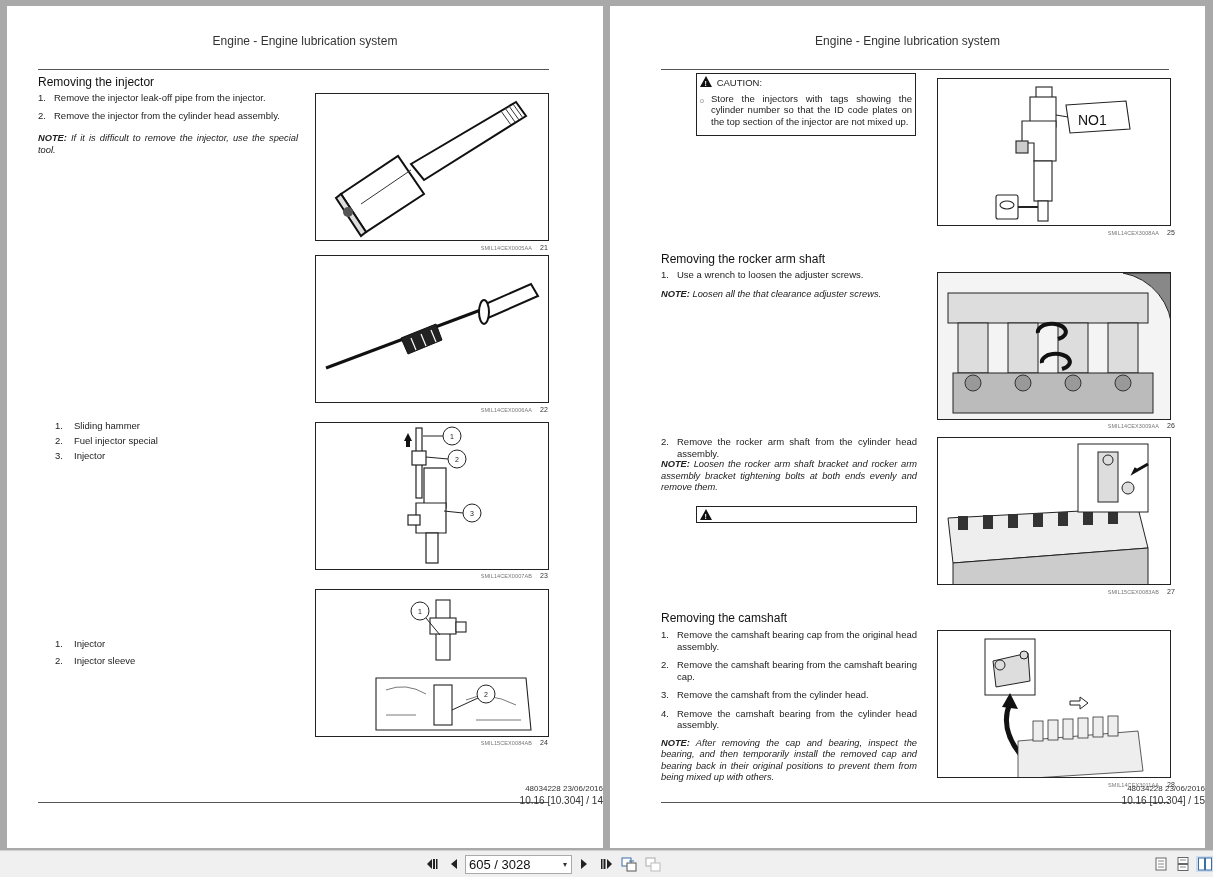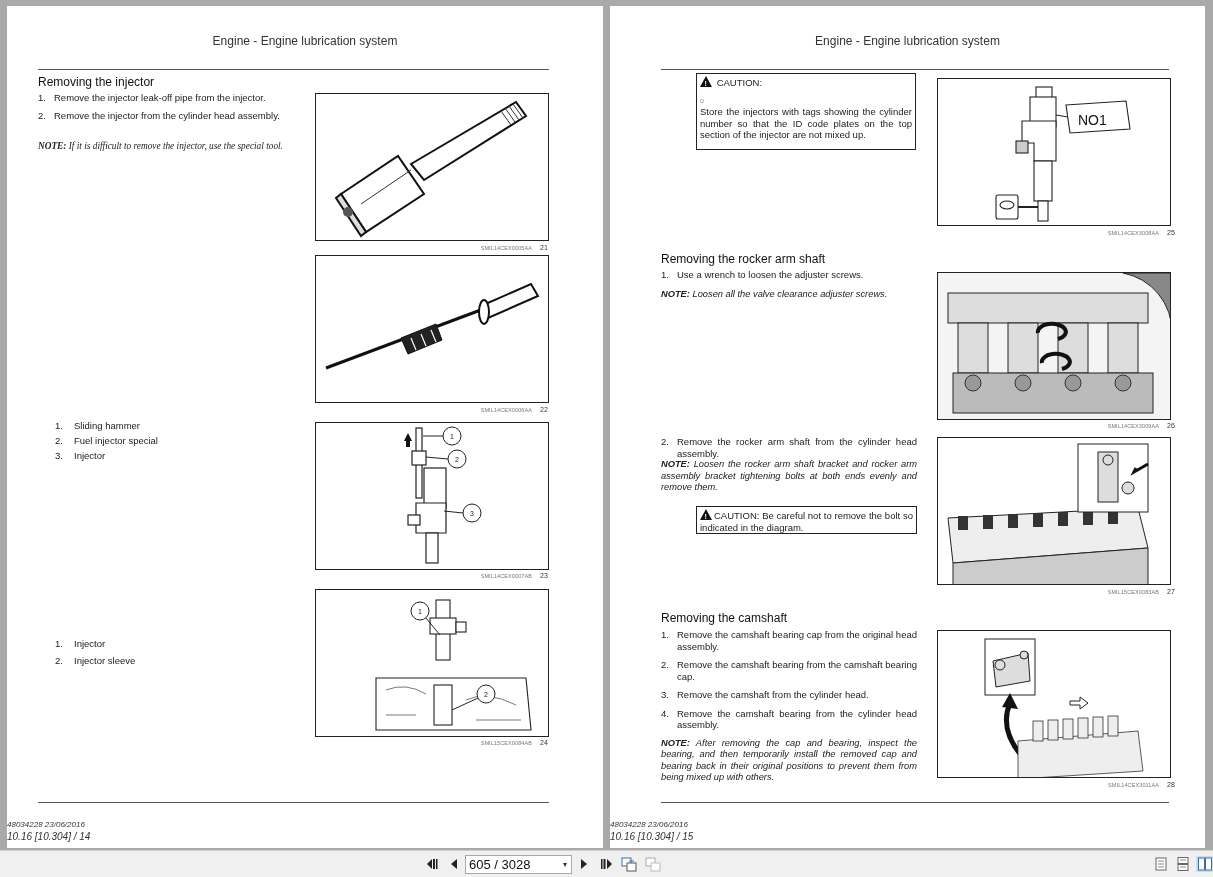--- a/index.html
+++ b/index.html
@@ -4,39 +4,39 @@
 <style>
   * { box-sizing: border-box; margin: 0; padding: 0; }
   html, body { width: 1213px; height: 877px; overflow: hidden; }
   body { background: #a9a9a9; font-family: "Liberation Sans", sans-serif; color: #222; position: relative; }
   .page { position: absolute; top: 6px; background: #fff; height: 842px; }
   #page-left { left: 7px; width: 596px; }
   #page-right { left: 610px; width: 595px; }
   .running-header { position: absolute; top: 28px; left: 0; right: 0; text-align: center; font-size: 12px; color: #333; }
   .header-rule { position: absolute; top: 63px; height: 1px; background: #555; }
   .footer-rule { position: absolute; top: 796px; height: 1px; background: #555; }
-  .footer { position: absolute; top: 814px; left: 0; right: 0; text-align: left; color: #333; font-style: italic; }
+  .footer { position: absolute; top: 778px; left: 0; right: 0; text-align: right; color: #333; }
   .footer .doc-id { font-size: 8px; }
   .footer .page-ref { font-size: 10px; margin-top: 2px; }
   .abs { position: absolute; }
   .h2 { font-weight: normal; font-size: 12px; color: #111; }
   .step { font-size: 9.5px; line-height: 11.5px; color: #222; display: flex; }
   .step .num { width: 16px; flex: none; }
   .step .txt { flex: 1; text-align: justify; }
   .note { font-size: 9.3px; line-height: 11.5px; font-style: italic; color: #222; text-align: justify; }
   .note b { font-style: italic; font-weight: bold; }
   .legend-item { font-size: 9.5px; color: #222; display: flex; }
   .legend-item .num { width: 19px; }
   .figure { position: absolute; border: 1px solid #222; background: #fff; overflow: hidden; }
   .fig-cap { position: absolute; font-size: 5.5px; color: #777; text-align: right; letter-spacing: 0.1px; }
   .fig-cap .fn { font-size: 7px; color: #333; margin-left: 8px; }
   .caution { position: absolute; border: 1px solid #222; font-size: 9.5px; line-height: 11.5px; padding: 2px 3px 0 3px; text-align: justify; color: #222; }
   .warn-icon { display: inline-block; width: 0; height: 0; border-left: 6px solid transparent; border-right: 6px solid transparent; border-bottom: 11px solid #111; position: relative; vertical-align: -1px; margin-right: 2px; }
   .warn-icon::after { content: "!"; position: absolute; left: -1.5px; top: 2px; color: #fff; font-size: 7px; font-weight: bold; }
-  .bullet-list .bi { display: flex; margin-top: 4px; flex-direction: column; }
+  .bullet-list .bi { display: flex; margin-top: 4px; }
   .bullet-list .bi .b { width: 11px; flex: none; font-size: 7px; color: #888; padding-top: 2px; }
   .bullet-list .bi .t { flex: 1; }
   
   .toolbar { position: absolute; left: 0; top: 850px; width: 1213px; height: 27px; background: #f0f0f0; border-top: 1px solid #d0d0d0; }
   .tb-btn { position: absolute; top: 5px; height: 16px; width: 16px; display: flex; align-items: center; justify-content: center; font-size: 12px; color: #222; cursor: pointer; }
   .page-select { position: absolute; left: 465px; top: 4px; width: 107px; height: 19px; background: #fff; border: 1px solid #aaa; font-size: 13px; padding-left: 3px; line-height: 17px; color: #111; }
   .page-select .dd { position: absolute; right: 4px; top: 0; font-size: 8px; color: #333; }
   svg { display: block; }
 </style>
 </head>
@@ -49,21 +49,21 @@
   <div class="abs h2" style="left:31px; top:69px;">Removing the injector</div>
   <div class="abs" style="left:31px; top:86px; width:260px;">
     <div class="step">
         <span class="num">1.</span>
         <span class="txt">Remove the injector leak-off pipe from the injector.</span>
       </div>
     <div class="step" style="margin-top:6px;">
         <span class="num">2.</span>
         <span class="txt">Remove the injector from the cylinder head assembly.</span>
       </div>
-    <div class="note" style="margin-top:20px;font-family:Liberation Serif, serif;"><b>NOTE:</b><span> If it is difficult to remove the injector, use the special tool.</span></div>
+    <div class="note" style="margin-top:12px;"><b>NOTE:</b><span> If it is difficult to remove the injector, use the special tool.</span></div>
   </div>
 
   <div class="figure" style="left:308px; top:87px; width:234px; height:148px;">
     <svg width="234" height="148" viewBox="0 0 234 148">
       <g fill="#fff" stroke="#111" stroke-width="2">
         <path d="M95 70 L200 8 L210 22 L108 86 Z"></path>
         <path d="M25 100 L82 62 L108 100 L50 138 Z"></path>
         <path d="M25 100 L50 138 L45 142 L20 104 Z" fill="#ddd"></path>
       </g>
       <g stroke="#333" stroke-width="1">
@@ -223,21 +223,21 @@
     </svg>
   </div>
   <div class="fig-cap" style="right:30px; top:223px;"><span>SMIL14CEX3008AA</span><span class="fn">25</span></div>
 
   <div class="abs h2" style="left:51px; top:246px;">Removing the rocker arm shaft</div>
   <div class="abs" style="left:51px; top:263px; width:256px;">
     <div class="step">
         <span class="num">1.</span>
         <span class="txt">Use a wrench to loosen the adjuster screws.</span>
       </div>
-    <div class="note" style="margin-top:8px;"><b>NOTE:</b><span> Loosen all the valve clearance adjuster screws.</span></div>
+    <div class="note" style="margin-top:8px;"><b>NOTE:</b><span> Loosen all the that clearance adjuster screws.</span></div>
   </div>
 
   <div class="figure" style="left:327px; top:266px; width:234px; height:148px;">
     <svg width="234" height="148" viewBox="0 0 234 148">
       <rect x="0" y="0" width="234" height="148" fill="#f4f4f4"></rect>
       <g fill="#ddd" stroke="#222" stroke-width="1">
         <rect x="10" y="20" width="200" height="30"></rect>
         <rect x="20" y="50" width="30" height="50"></rect>
           <rect x="70" y="50" width="30" height="50"></rect>
           <rect x="120" y="50" width="30" height="50"></rect>
@@ -259,21 +259,21 @@
   </div>
   <div class="fig-cap" style="right:30px; top:416px;"><span>SMIL14CEX3009AA</span><span class="fn">26</span></div>
 
   <div class="abs" style="left:51px; top:430px; width:256px;">
     <div class="step">
         <span class="num">2.</span>
         <span class="txt">Remove the rocker arm shaft from the cylinder head assembly.</span>
       </div>
     <div class="note" style=""><b>NOTE:</b><span> Loosen the rocker arm shaft bracket and rocker arm assembly bracket tightening bolts at both ends evenly and remove them.</span></div>
   </div>
-  <div class="caution" style="left:86px; top:500px; width:221px;"><span class="warn-icon"></span><span>CAUTION: Be careful not to remove the bolt so indicated in the diagram.</span></div>
+  <div class="caution" style="left:86px; top:500px; width:221px;"><span class="warn-icon"></span></div>
 
   <div class="figure" style="left:327px; top:431px; width:234px; height:148px;">
     <svg width="234" height="148" viewBox="0 0 234 148">
       <g fill="#eee" stroke="#222" stroke-width="1">
         <path d="M10 80 L200 70 L210 110 L15 125 Z"></path>
         <path d="M15 125 L210 110 L210 148 L15 148 Z" fill="#ccc"></path>
       </g>
       <g fill="#333">
           <rect x="20" y="78" width="10" height="14"></rect>
           <rect x="45" y="77" width="10" height="14"></rect>

